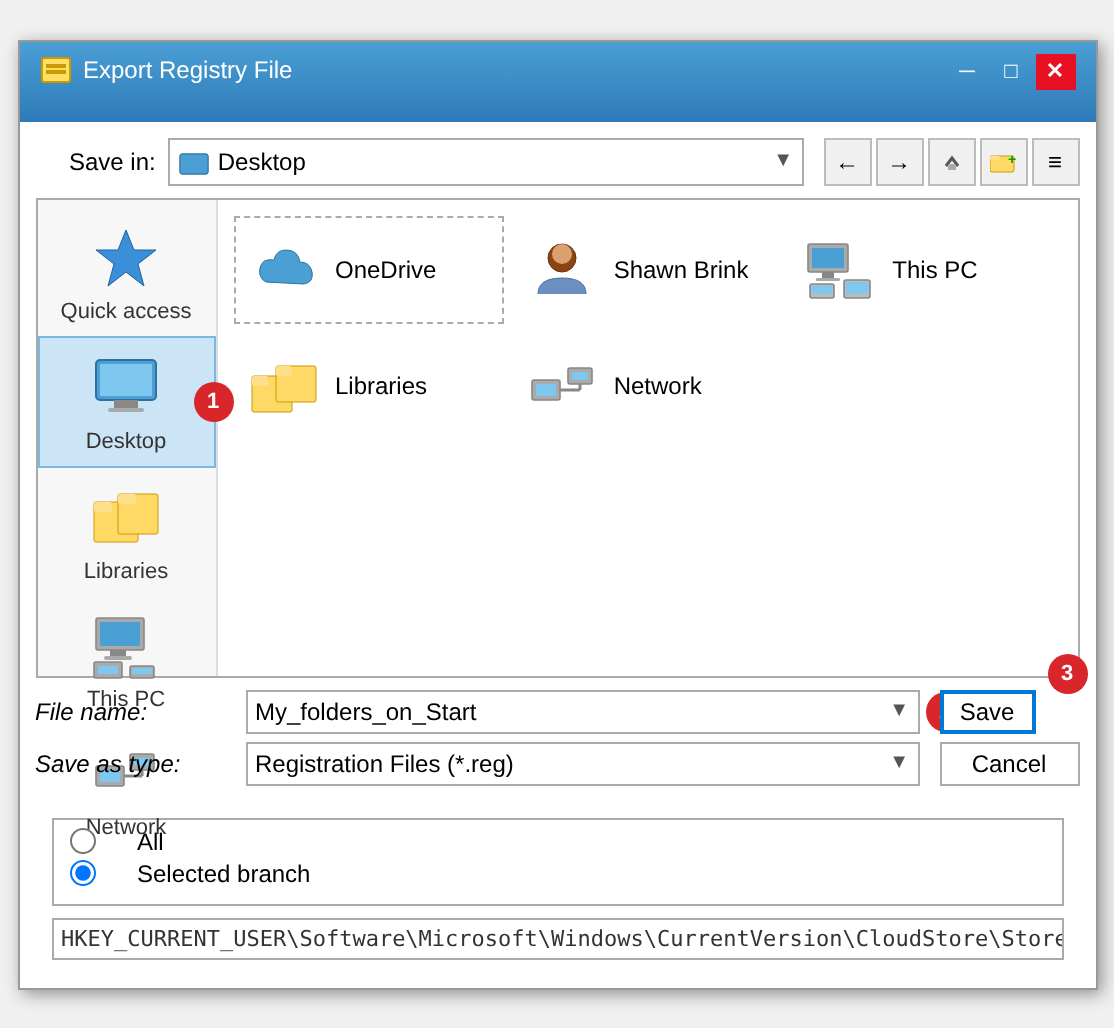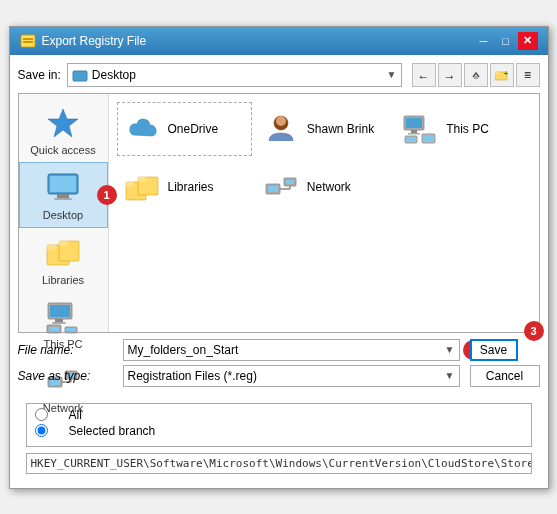--- a/index.html
+++ b/index.html
@@ -17,25 +17,25 @@
       width: 540px;
       background: #ffffff;
       border: 1px solid #999;
       box-shadow: 2px 2px 8px rgba(0,0,0,0.4);
     }
     .title-bar {
       background: linear-gradient(to bottom, #4a9fd4, #2e7ab8);
       color: white;
       padding: 6px 10px;
       display: flex;
-      align-items: center;
+      align-items: flex-start;
       justify-content: space-between;
       font-size: 12px;
       font-weight: normal;
-      height: 28px;
+      height: 40px;
     }
     .title-bar-left {
       display: flex;
       align-items: center;
       gap: 6px;
     }
     .title-controls {
       display: flex;
       gap: 2px;
     }
@@ -60,20 +60,21 @@
     }
     .save-in-row {
       display: flex;
       align-items: center;
       gap: 6px;
       margin-bottom: 6px;
     }
     .save-in-label {
       font-size: 12px;
       white-space: nowrap;
+      margin-left: 17px;
     }
     .save-in-combo {
       display: flex;
       align-items: center;
       flex: 1;
       border: 1px solid #aaa;
       height: 24px;
       background: white;
       padding: 0 4px;
       gap: 4px;

